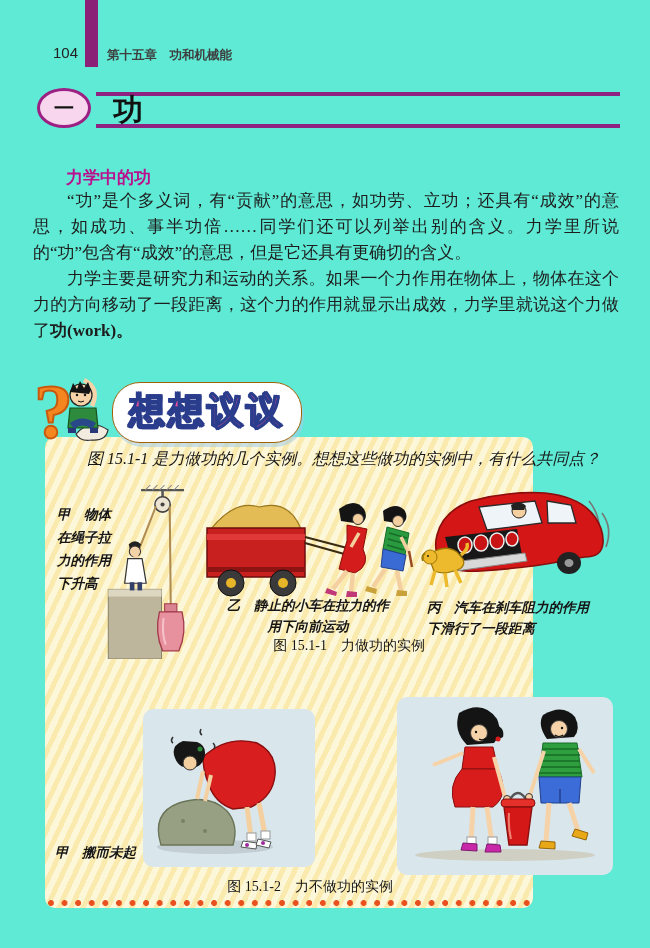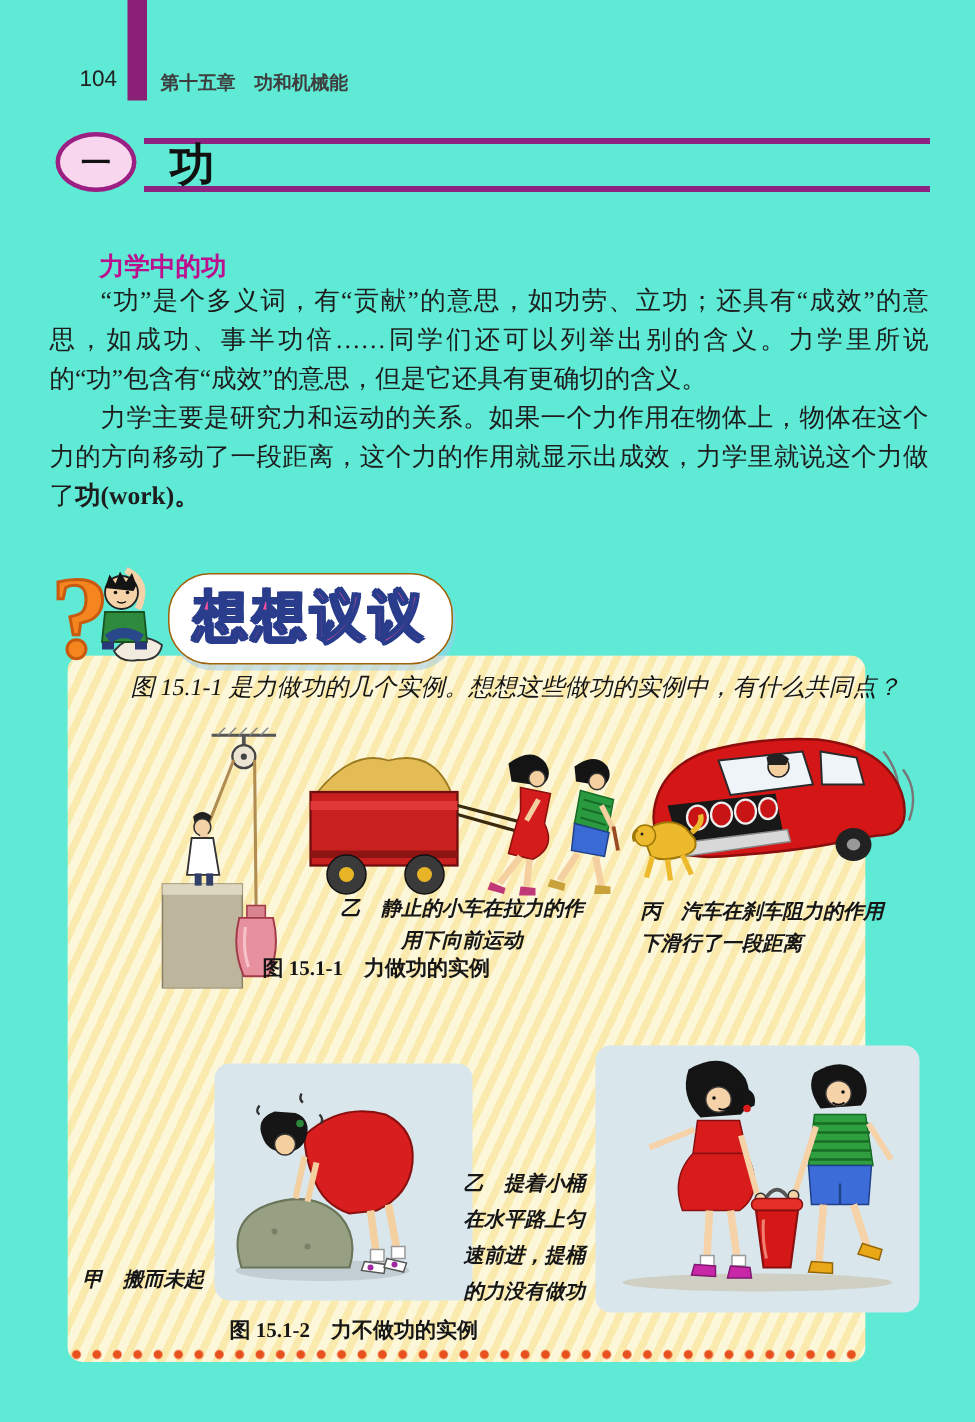--- a/index.html
+++ b/index.html
@@ -34,33 +34,33 @@
   .logo-figure{position:absolute;left:34px;top:368px;width:82px;height:88px;z-index:3;}
   .logo-cloud{position:absolute;left:112px;top:382px;z-index:2;
     background:#ffffff;border:1px solid #a16207;border-radius:28px;padding:4px 16px 6px 16px;
     box-shadow:2px 4px 0 rgba(160,205,235,.55);}
   .logo-text{font-family:"Liberation Sans","DejaVu Sans",sans-serif;font-size:36px;font-weight:bold;
     color:#f34fa0;letter-spacing:3px;-webkit-text-stroke:1.4px #2a3c8c;
     text-shadow:1px 1px 0 #2a3c8c,-1px 1px 0 #2a3c8c,1px -1px 0 #2a3c8c,-1px -1px 0 #2a3c8c;}
   
   .think-box{position:absolute;left:45px;top:437px;width:488px;height:471px;
     border-radius:10px;background-color:#fdf6d8;
-    background-image:repeating-linear-gradient(115deg,rgba(249,224,138,.55) 0 5px,rgba(253,247,217,.95) 5px 11px);padding-left:44px;}
+    background-image:repeating-linear-gradient(115deg,rgba(249,224,138,.55) 0 5px,rgba(253,247,217,.95) 5px 11px);}
   .dots{position:absolute;left:2px;right:2px;bottom:1px;height:8px;
     background-image:radial-gradient(circle at 4px 4px,#e8501e 2.6px,transparent 3.3px);
     background-size:13.6px 8px;background-repeat:repeat-x;}
   .tb-q{position:absolute;left:10px;width:548px;font-size:16px;line-height:27px;
     font-style:italic;text-indent:2em;color:#161616;text-align:justify;margin:0;}
   .q1{top:8px;} .q2{top:224px;}
   .cap{position:absolute;font-size:13.5px;font-weight:bold;font-style:italic;
     color:#161616;line-height:23px;}
   .cap-a1{left:12px;top:66px;width:66px;}
   .cap-b1{left:178px;top:158px;width:170px;text-align:center;line-height:21px;}
   .cap-c1{left:382px;top:160px;width:168px;line-height:21px;font-family:Liberation Serif, serif;}
-  .fig-title{position:absolute;font-size:14px;font-weight:bold;text-align:left;color:#161616;}
+  .fig-title{position:absolute;font-size:14px;font-weight:normal;text-align:right;color:#161616;}
   .fig1-title{left:130px;top:200px;width:250px;}
   .fig2-title{left:108px;top:441px;width:240px;}
   .cap-a2{left:10px;top:404px;width:120px;}
   .cap-b2{left:264px;top:340px;width:90px;line-height:24px;}
   .illu{position:absolute;}
   .illuA{left:60px;top:48px;width:110px;height:174px;}
   .illuB{left:156px;top:50px;width:220px;height:114px;}
   .illuC{left:376px;top:36px;width:198px;height:126px;}
   .photo-box{position:absolute;background:#d9e7ed;border-radius:10px;}
   .boxD{left:98px;top:272px;width:172px;height:158px;}
@@ -138,20 +138,21 @@
         <line x1="26" y1="76" x2="31" y2="64" stroke="#f4d2a8" stroke-width="3.5"></line>
         <line x1="30" y1="78" x2="30" y2="69" stroke="#f4d2a8" stroke-width="3.5"></line>
         <path d="M21,72 h14 l4,24 h-21 Z" fill="#ffffff" stroke="#333" stroke-width="1.2"></path>
         <rect x="23" y="95" width="4.5" height="8" fill="#30406a"></rect>
         <rect x="30.5" y="95" width="4.5" height="8" fill="#30406a"></rect>
         <path d="M57,116 h12 v8 h-12 Z" fill="#d98490" stroke="#a23a4a"></path>
         <path d="M52,124 q-5,20 3,38 h16 q8,-18 3,-38 Z" fill="#e8919e" stroke="#a23a4a" stroke-width="1.3"></path>
         <path d="M56,130 q-2,14 2,26" fill="none" stroke="#f6c2ca" stroke-width="2"></path>
       </svg>
     </div>
+    <div class="cap cap-a1">甲　物体在绳子拉力的作用下升高</div>
 
     <div class="illu illuB">
       <svg viewBox="0 0 220 114" width="220" height="114">
         <path d="M10,42 Q34,12 58,20 Q88,12 100,42 Z" fill="#e4bc55" stroke="#9a7820" stroke-width="1.2"></path>
         <rect x="6" y="41" width="98" height="49" fill="#c81f1f" stroke="#6e0e0e" stroke-width="1.5"></rect>
         <rect x="6" y="47" width="98" height="6" fill="#e03838"></rect>
         <rect x="6" y="80" width="98" height="5" fill="#8e1414"></rect>
         <circle cx="30" cy="96" r="13" fill="#3a3a3a" stroke="#111"></circle>
           <circle cx="30" cy="96" r="5" fill="#e8b428"></circle>
         <circle cx="82" cy="96" r="13" fill="#3a3a3a" stroke="#111"></circle>
@@ -279,20 +280,19 @@
         <path d="M178,132 l13,4 l-2,7 l-14,-4 Z" fill="#e8a818" stroke="#96660a"></path>
 
         <path d="M112,104 Q121,88 130,104" fill="none" stroke="#555" stroke-width="2.5"></path>
         <circle cx="110" cy="102" r="3.5" fill="#f6d2a8" stroke="#333" stroke-width="1"></circle>
         <circle cx="132" cy="100" r="3.5" fill="#f6d2a8" stroke="#333" stroke-width="1"></circle>
         <rect x="104" y="102" width="34" height="8" rx="4" fill="#e43028" stroke="#8a0f0f"></rect>
         <path d="M107,110 L135,110 L130,148 L112,148 Z" fill="#d41818" stroke="#8a0f0f" stroke-width="1.4"></path>
         <path d="M112,116 q-1,14 2,26" fill="none" stroke="#f08070" stroke-width="2"></path>
       </svg>
     </div>
-    <div class="cap cap-b2">乙　提着小桶在水平路上匀速前进，提桶的力没有做功</div>
 
     <div class="fig-title fig2-title">图 15.1-2　力不做功的实例</div>
 
     <div class="dots"></div>
   </div>
 
 </div>
 
 </body></html>

